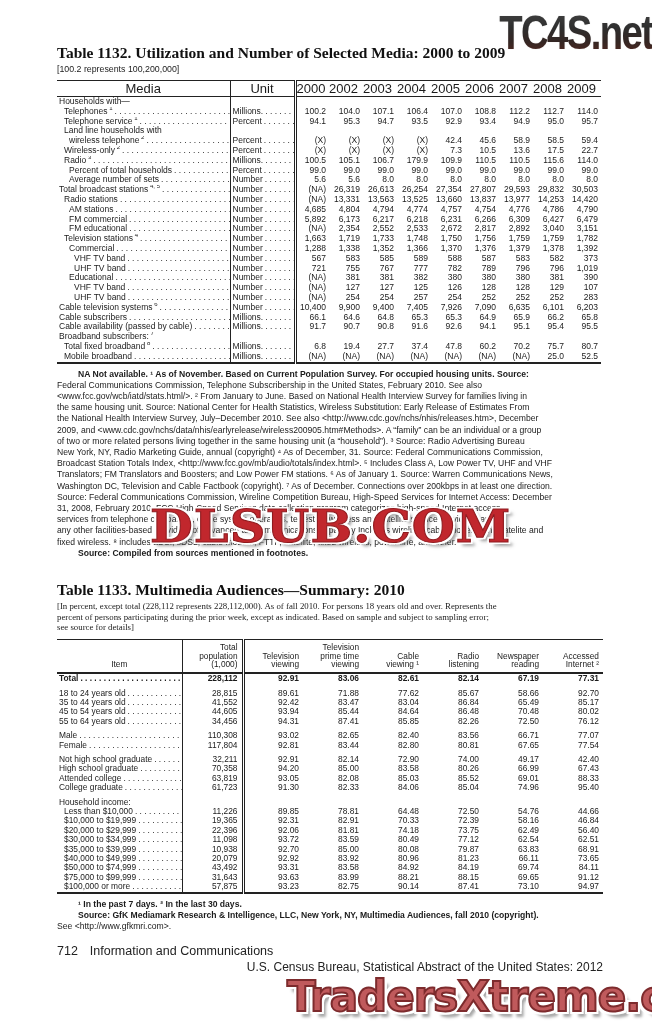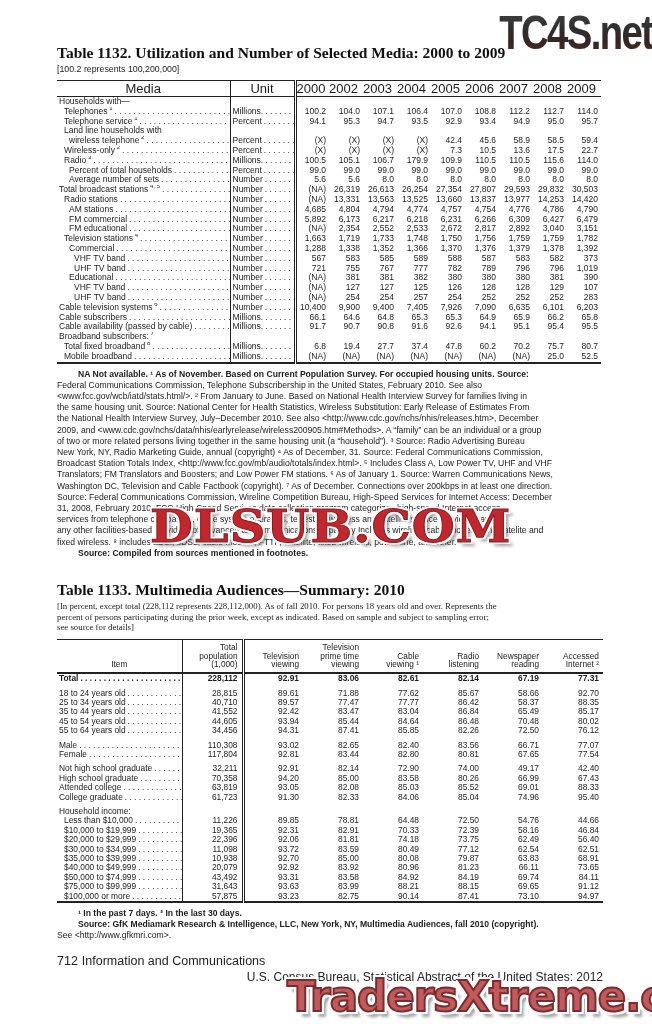--- a/index.html
+++ b/index.html
@@ -43,21 +43,21 @@
 
   
   .footnotes{margin-top:5px;}
   .fn-line{font-size:8.6px;line-height:11.2px;white-space:nowrap;}
   .fn-line.fn-indent{padding-left:21px;font-weight:bold;}
   .gap-above{margin-top:22px;}
 
   
   .footer{margin-top:12px;}
   .footer-main{font-size:12.5px;line-height:14px;color:#222;}
-  .footer-main .pgnum{margin-right:4px;}
+  .footer-main .pgnum{margin-right:12px;}
   .footer-src{font-size:12px;line-height:10px;text-align:right;margin-top:4px;color:#222;}
 
   
   .wm{position:absolute;pointer-events:none;white-space:nowrap;}
   .wm-top{top:4px;right:0px;font-size:49px;font-weight:bold;letter-spacing:-2px;
     font-family:"Liberation Sans",sans-serif;
     transform:scaleX(0.78);transform-origin:100% 0;
     background:linear-gradient(180deg,#4e4e4e 0%,#2b2b2b 42%,#33201c 68%,#6e2014 100%);
     -webkit-background-clip:text;background-clip:text;color:transparent;
     text-shadow:0 0 1px rgba(60,60,60,0.25);}
@@ -808,35 +808,20 @@
             <td class="c-v">89.61</td>
             <td class="c-v">71.88</td>
             <td class="c-v">77.62</td>
             <td class="c-v">85.67</td>
             <td class="c-v">58.66</td>
             <td class="c-v">92.70</td>
           </tr>
           <tr>
             <td class="c-item">
               <div class="lead ind0">
-                <span class="lbl">25 to 34 years old</span>
-                <span class="dots"></span>
-              </div>
-            </td>
-            <td class="c-pop">40,710</td>
-            <td class="c-v">89.57</td>
-            <td class="c-v">77.47</td>
-            <td class="c-v">77.77</td>
-            <td class="c-v">86.42</td>
-            <td class="c-v">58.37</td>
-            <td class="c-v">88.35</td>
-          </tr>
-          <tr>
-            <td class="c-item">
-              <div class="lead ind0">
                 <span class="lbl">35 to 44 years old</span>
                 <span class="dots"></span>
               </div>
             </td>
             <td class="c-pop">41,552</td>
             <td class="c-v">92.42</td>
             <td class="c-v">83.47</td>
             <td class="c-v">83.04</td>
             <td class="c-v">86.84</td>
             <td class="c-v">65.49</td>

